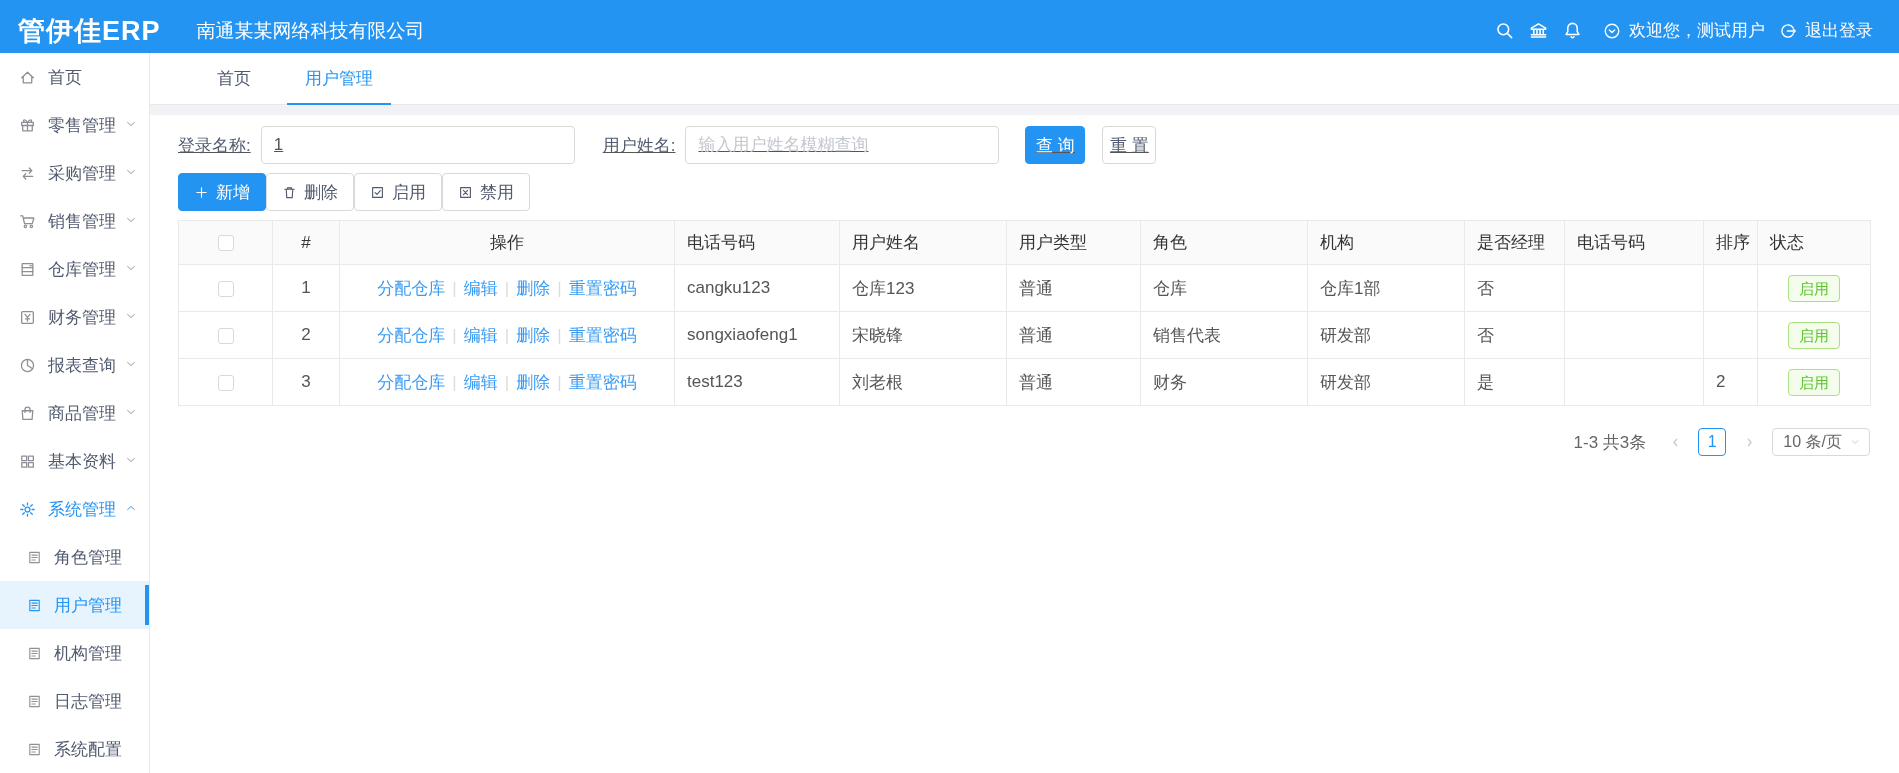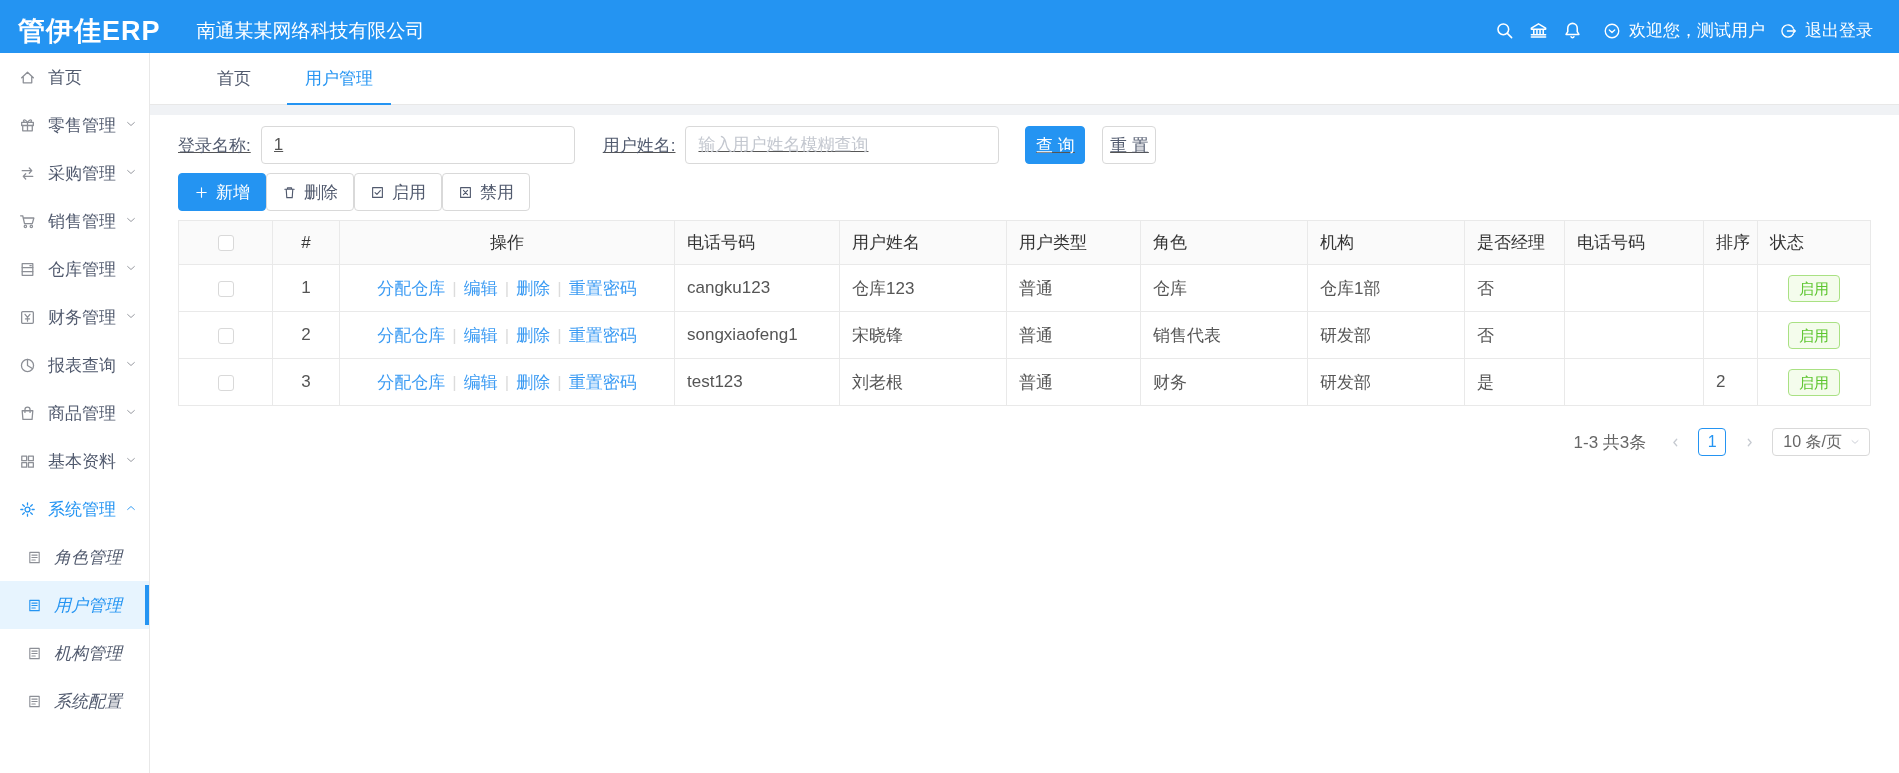--- a/index.html
+++ b/index.html
@@ -18,21 +18,21 @@
   .top-user .ic, .top-logout .ic { width:18px; height:18px; }
 
   
   .page-body { display:flex; height:720px; }
   aside { width:150px; background:#fff; border-right:1px solid #e8e8e8; overflow:hidden; flex:none; }
   .menu-item { height:48px; display:flex; align-items:center; padding:0 12px 0 19px; color:#515a6e; cursor:pointer; position:relative; }
   .menu-item .mi-label { margin-left:12px; white-space:nowrap; }
   .menu-item .chev { margin-left:auto; color:#9aa0ab; }
   .menu-item .chev .ic { width:12px; height:12px; }
   .menu-item .ic { color:#8c8f96; }
-  .menu-item.lv2 { padding-left:27px;font-style:italic; }
+  .menu-item.lv2 { padding-left:27px; }
   .menu-item.lv2 .ic { width:15px; height:15px; }
   .menu-item.parent-active, .menu-item.parent-active .ic { color:#2494f2; }
   .menu-item.active { background:#e7f4fe; color:#2494f2; }
   .menu-item.active .ic { color:#2494f2; }
   .menu-item.active::after { content:""; position:absolute; right:0; top:4px; bottom:4px; width:4px; background:#2494f2; }
 
   main { flex:1; display:flex; flex-direction:column; background:#f0f2f5; min-width:0; }
   .tabbar { height:52px; background:#fff; border-bottom:1px solid #e8e8e8; display:flex; align-items:stretch; padding-left:40px; flex:none; }
   .tab { display:flex; align-items:center; padding:0 18px; color:#515a6e; cursor:pointer; position:relative; margin:0 9px; }
   .tab.active { color:#2494f2; }
@@ -232,20 +232,27 @@
             <path d="M5.2 5.4h5.6M5.2 8h5.6M5.2 10.6h3.6"></path>
           </svg>
           <span class="mi-label">用户管理</span>
         </div>
         <div class="menu-item lv2">
           <svg class="ic" viewBox="0 0 16 16">
             <rect x="3" y="2.5" width="10" height="11"></rect>
             <path d="M5.2 5.4h5.6M5.2 8h5.6M5.2 10.6h3.6"></path>
           </svg>
           <span class="mi-label">机构管理</span>
+        </div>
+        <div class="menu-item lv2">
+          <svg class="ic" viewBox="0 0 16 16">
+            <rect x="3" y="2.5" width="10" height="11"></rect>
+            <path d="M5.2 5.4h5.6M5.2 8h5.6M5.2 10.6h3.6"></path>
+          </svg>
+          <span class="mi-label">日志管理</span>
         </div>
         <div class="menu-item lv2">
           <svg class="ic" viewBox="0 0 16 16">
             <rect x="3" y="2.5" width="10" height="11"></rect>
             <path d="M5.2 5.4h5.6M5.2 8h5.6M5.2 10.6h3.6"></path>
           </svg>
           <span class="mi-label">系统配置</span>
         </div>
       </nav>
   </aside>

